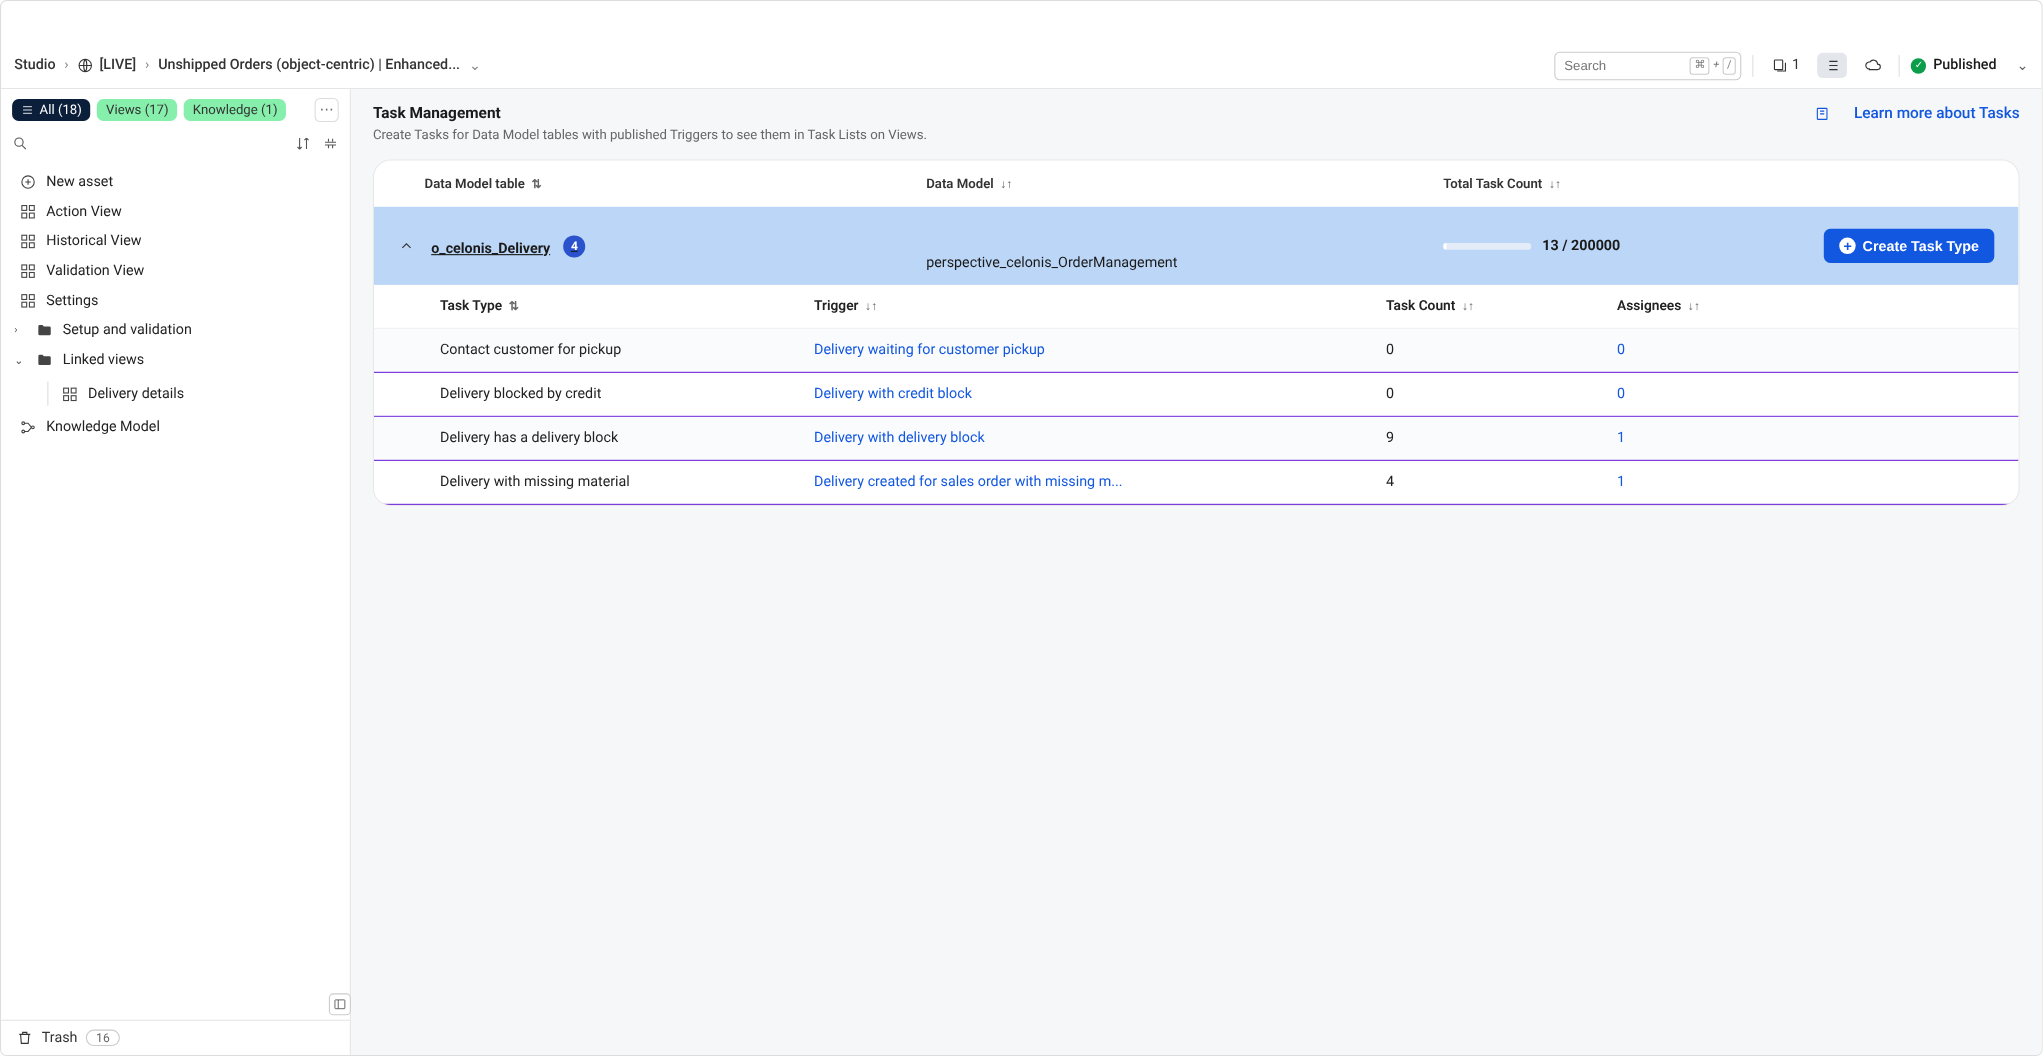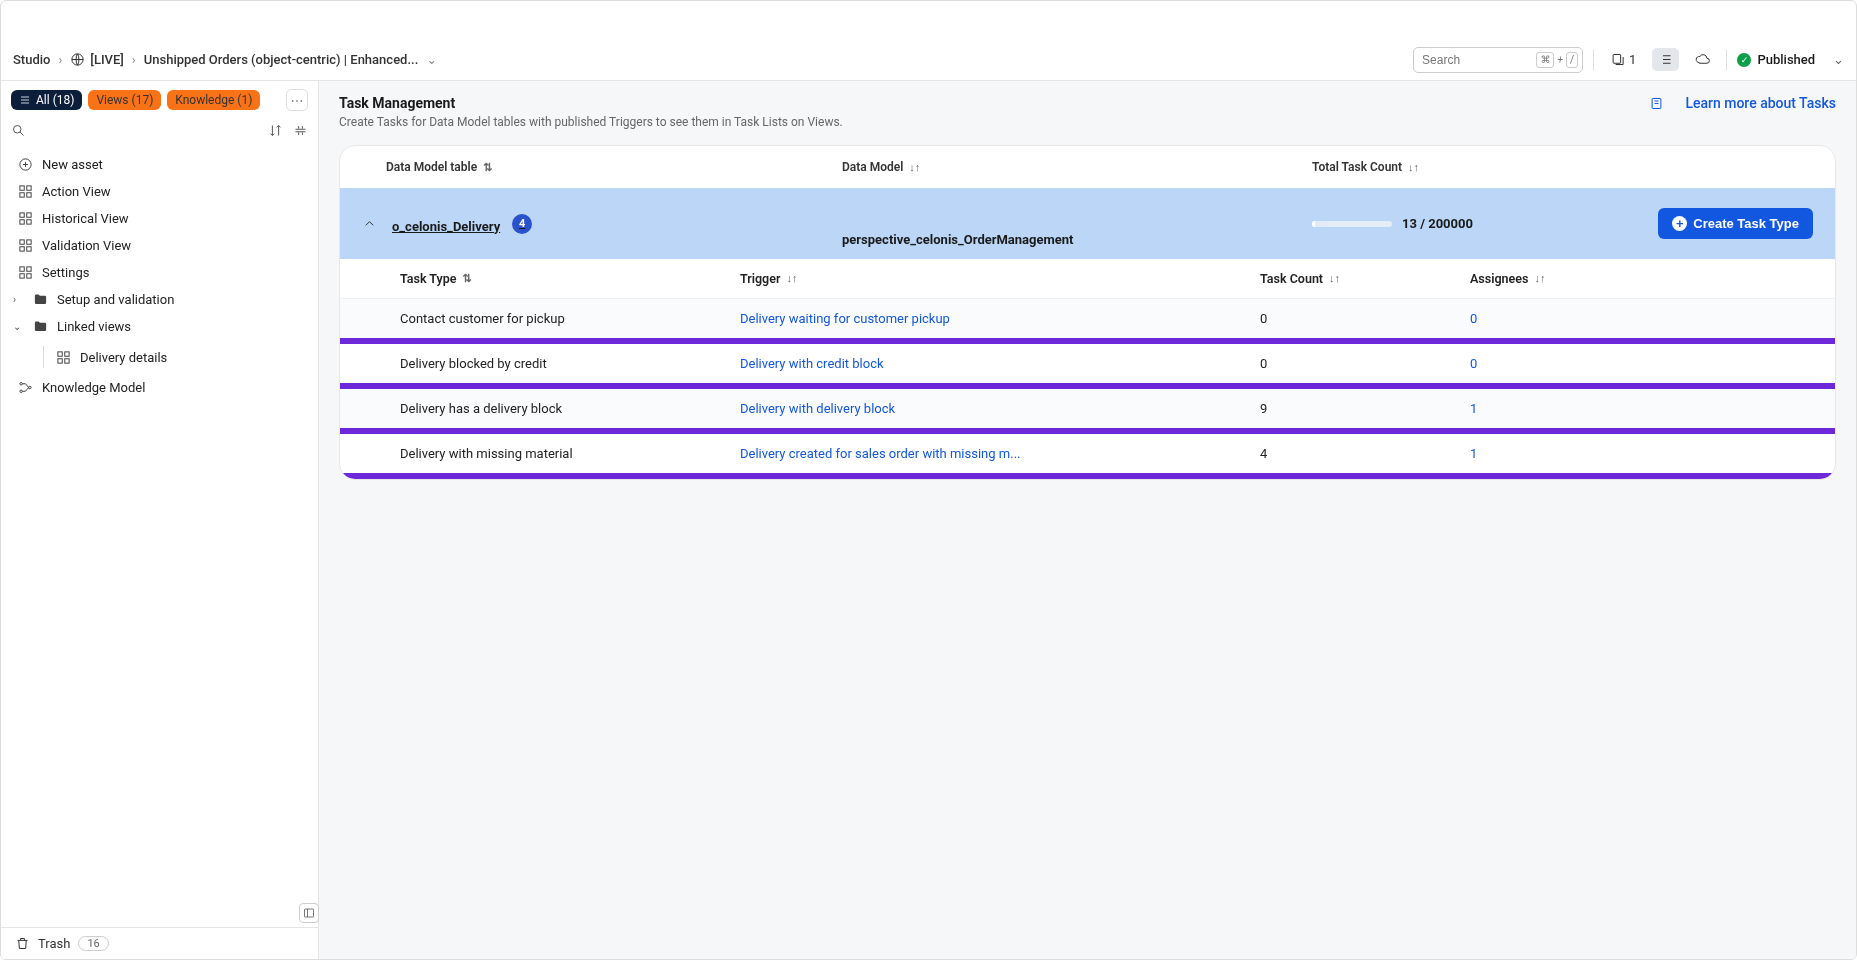--- a/index.html
+++ b/index.html
@@ -23,21 +23,21 @@
 .vdiv { width: 1px; height: 20px; background: #e0e0e0; }
 .pub-pill { display: flex; align-items: center; gap: 6px; font-weight: 500; }
 .pub-dot { width: 14px; height: 14px; border-radius: 50%; background: #0b9e4a; display: flex; align-items: center; justify-content: center; color: #fff; font-size: 9px; }
 
 
 .body { flex: 1; display: flex; overflow: hidden; }
 
 
 .sidebar { width: 318px; border-right: 1px solid #e5e5e5; display: flex; flex-direction: column; background: #fff; position: relative; }
 .side-tabs { display: flex; align-items: center; gap: 6px; padding: 8px 10px; }
-.side-tab { padding: 3px 8px; border-radius: 6px; font-size: 12px; cursor: pointer; background: #f97316; color: #333; }
+.side-tab { padding: 3px 8px; border-radius: 6px; font-size: 12px; cursor: pointer; background: #86efac; color: #333; }
 .side-tab.active { background: #0b1f3a; color: #fff; display: flex; align-items: center; gap: 5px; }
 .side-more { margin-left: auto; border: 1px solid #ddd; border-radius: 5px; width: 22px; height: 22px; display: flex; align-items: center; justify-content: center; cursor: pointer; color: #666; }
 .side-tools { display: flex; align-items: center; padding: 4px 10px 8px; }
 .side-tools .search-ico { cursor: pointer; color: #555; }
 .side-tools .right { margin-left: auto; display: flex; gap: 10px; }
 .side-tools .right span { cursor: pointer; color: #555; }
 .side-nav { flex: 1; overflow-y: auto; padding: 2px 0; }
 .nav-item { display: flex; align-items: center; gap: 9px; padding: 6px 16px; cursor: pointer; font-size: 13px; color: #222; }
 .nav-item .ico { width: 16px; display: flex; justify-content: center; color: #444; }
 .nav-item.indent2 { padding-left: 50px; }
@@ -63,21 +63,21 @@
 .badge-count { background: #2952cc; color: #fff; border-radius: 50%; width: 20px; height: 20px; display: flex; align-items: center; justify-content: center; font-size: 11px; font-weight: 700; }
 .progress-wrap { display: flex; align-items: center; gap: 10px; }
 .progress-bar { width: 80px; height: 6px; background: #e4ecf7; border-radius: 999px; overflow: hidden; }
 .progress-bar > div { height: 100%; background: #fff; width: 4%; }
 .progress-text { font-weight: 700; font-size: 13px; }
 .btn-primary { background: #1257e0; color: #fff; border: none; border-radius: 6px; padding: 8px 14px; font-size: 13px; font-weight: 600; cursor: pointer; display: flex; align-items: center; gap: 6px; }
 .btn-primary .plus { width: 15px; height: 15px; border-radius: 50%; background: #fff; color: #1257e0; display: flex; align-items: center; justify-content: center; font-size: 13px; font-weight: 900; line-height: 1; }
 
 .sub-header { display: grid; grid-template-columns: 340px 520px 210px 1fr; padding: 12px 22px 12px 60px; font-size: 12.5px; font-weight: 600; color: #222; border-bottom: 1px solid #f0f0f0; }
 .sub-header .lbl { display: flex; align-items: center; gap: 6px; }
-.task-row { display: grid; grid-template-columns: 340px 520px 210px 1fr; padding: 12px 22px 12px 60px; font-size: 13px; color: #222; border-bottom: 6px solid #6d28d9; }
+.task-row { display: grid; grid-template-columns: 340px 520px 210px 1fr; padding: 12px 22px 12px 60px; font-size: 13px; color: #222; border-bottom: 1px solid #6d28d9; }
 .task-row:nth-child(odd) { background: #fafbfc; }
 .link { color: #1257e0; cursor: pointer; }
 .task-row .trig { white-space: nowrap; overflow: hidden; text-overflow: ellipsis; padding-right: 20px; }
 
 svg.ic { width: 15px; height: 15px; stroke: currentColor; fill: none; stroke-width: 1.6; }
 </style>
 </head>
 <body>
 
 <div class="app">
@@ -313,21 +313,21 @@
         <div class="group-row">
           <div class="group-left">
             <span class="caret-btn">
               <svg class="ic" viewBox="0 0 24 24">
                   <path d="m6 15 6-6 6 6"></path>
                 </svg>
             </span>
             <span class="group-name">o_celonis_Delivery</span>
             <span class="badge-count">4</span>
           </div>
-          <div style="font-weight:700;margin-top:32px;">perspective_celonis_OrderManagement</div>
+          <div style="font-weight:400;margin-top:32px;">perspective_celonis_OrderManagement</div>
           <div class="progress-wrap">
             <div class="progress-bar">
                 <div></div>
               </div>
             <span class="progress-text">13 / 200000</span>
           </div>
           <div style="display:flex;justify-content:flex-end;">
             <button class="btn-primary">
               <span class="plus">+</span>
               <span>Create Task Type</span>

